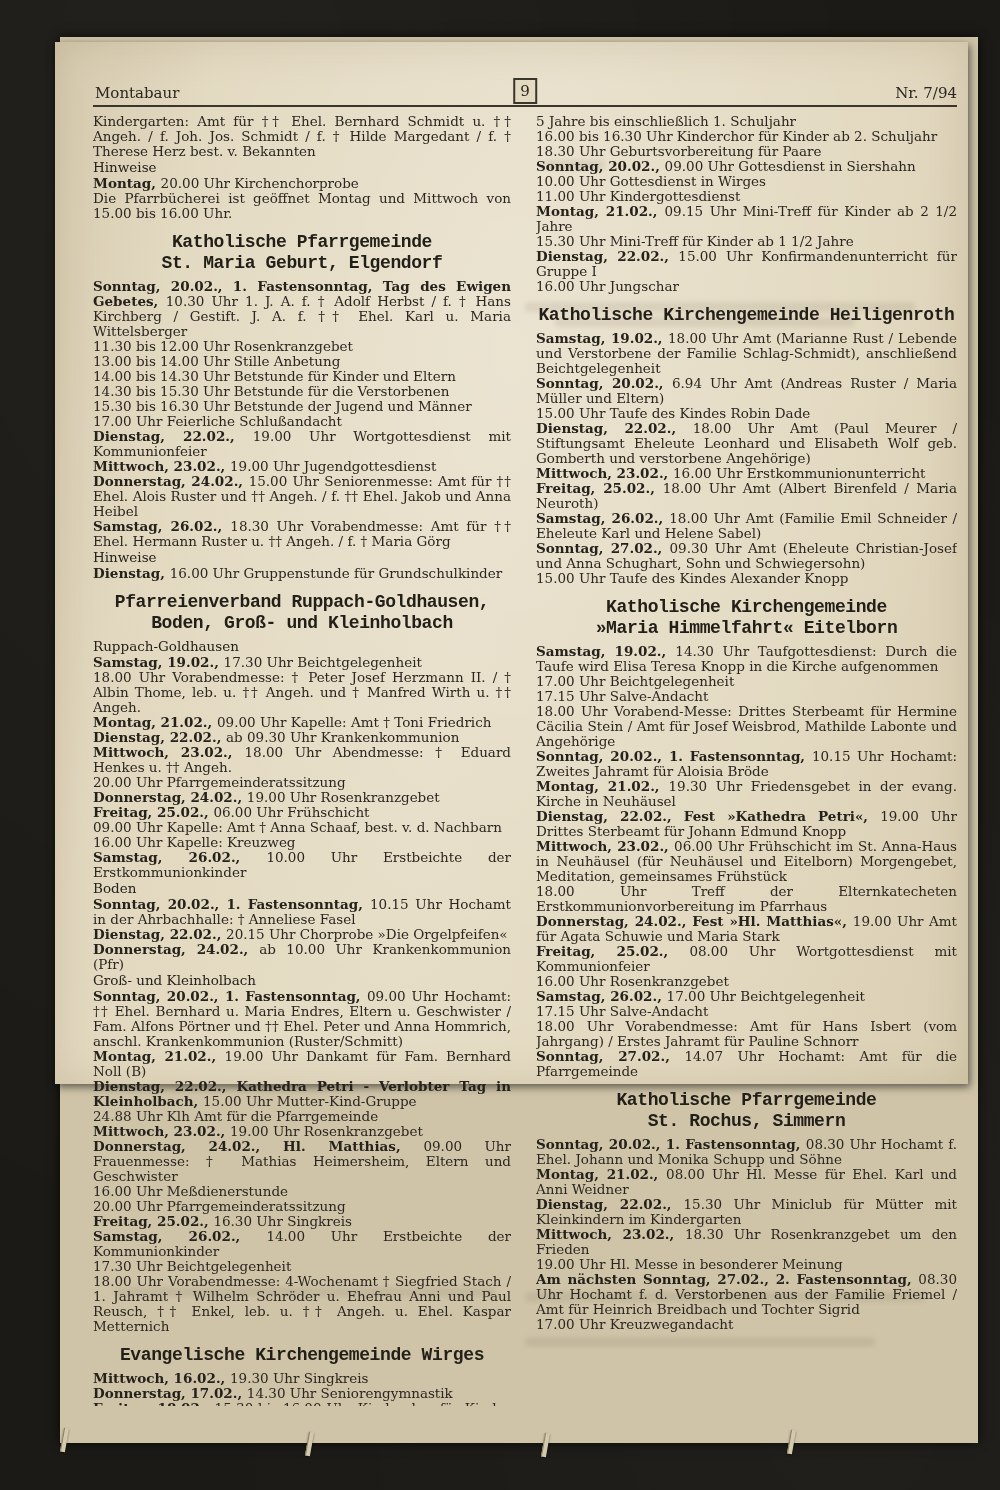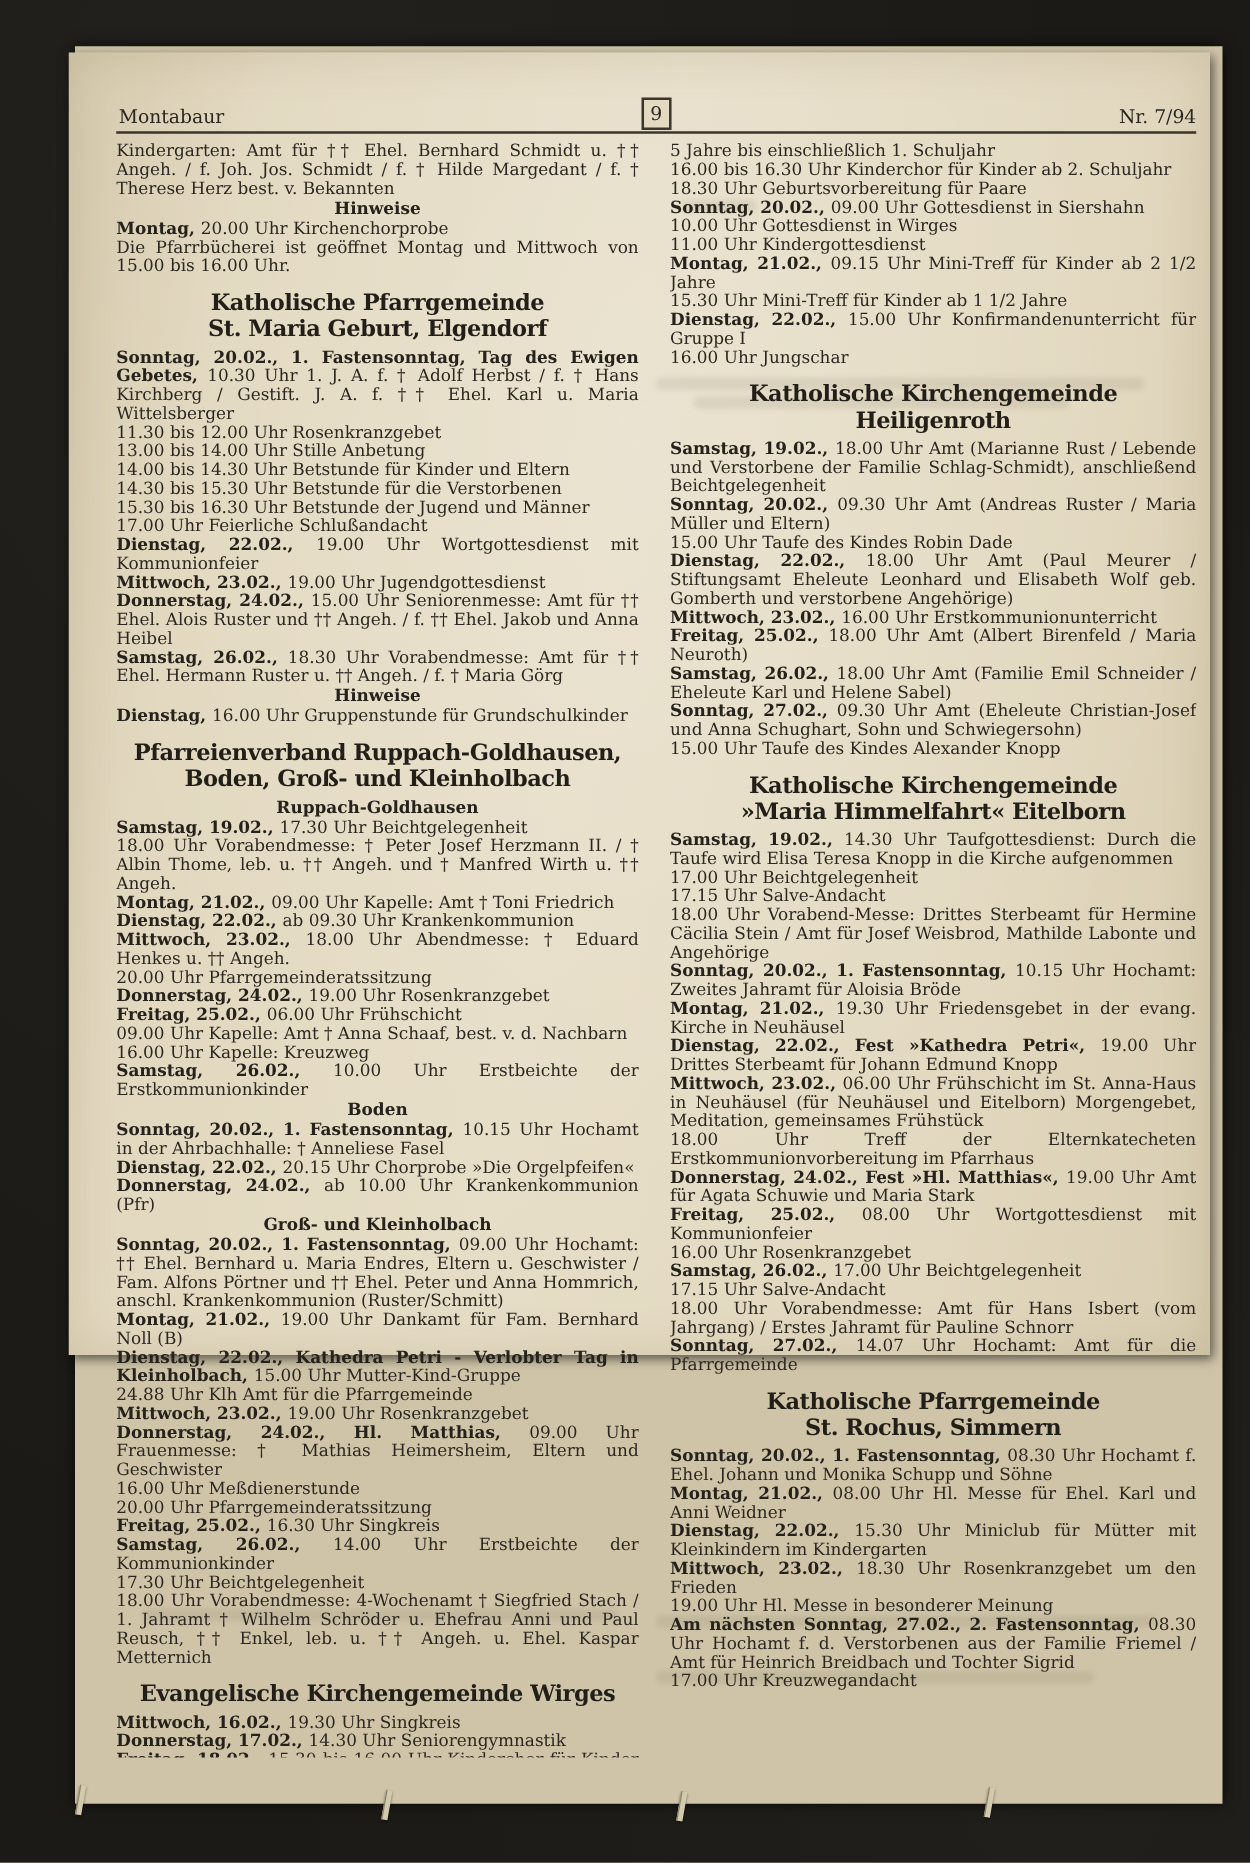--- a/index.html
+++ b/index.html
@@ -38,25 +38,25 @@
   }
   .col{
     position:absolute;top:72px;height:1292px;overflow:hidden;
     font-size:13.5px;line-height:15px;color:#2b2620;
     text-align:justify;
   }
   .col-left{left:38px;width:418px;}
   .col-right{left:481px;width:421px;}
   p.entry{margin:0;padding:0;}
   .b{font-weight:bold;color:#25211b;}
-  .sub-title{text-align:center;font-weight:bold;margin:1px 0;color:#25211b;}
+  .sub-title{font-weight:normal;margin:1px 0;color:#25211b;}
   .sec-title{
     text-align:center;font-weight:bold;
     font-size:18px;line-height:21px;letter-spacing:-0.4px;
-    margin:11px 0 5px 0;color:#221e18;
+    margin:11px 0 5px 0;color:#221e18;font-family:Liberation Mono, monospace;
   }
   .staple{
     position:absolute;width:4px;height:24px;background:#d3c9ad;
     border-left:1px solid #8a8068;transform:rotate(10deg);
     box-shadow:0 1px 2px rgba(0,0,0,0.5);
   }
   .ghost{
     position:absolute;height:10px;border-radius:4px;
     background:rgba(90,80,60,0.10);filter:blur(2px);
   }
@@ -151,21 +151,21 @@
       <p class="entry"><span>10.00 Uhr Gottesdienst in Wirges</span></p>
       <p class="entry"><span>11.00 Uhr Kindergottesdienst</span></p>
       <p class="entry"><span class="b">Montag, 21.02., </span><span>09.15 Uhr Mini-Treff für Kinder ab 2 1/2 Jahre</span></p>
       <p class="entry"><span>15.30 Uhr Mini-Treff für Kinder ab 1 1/2 Jahre</span></p>
       <p class="entry"><span class="b">Dienstag, 22.02., </span><span>15.00 Uhr Konfirmandenunterricht für Gruppe I</span></p>
       <p class="entry"><span>16.00 Uhr Jungschar</span></p>
       <h2 class="sec-title">
         <div>Katholische Kirchengemeinde Heiligenroth</div>
       </h2>
       <p class="entry"><span class="b">Samstag, 19.02., </span><span>18.00 Uhr Amt (Marianne Rust / Lebende und Verstorbene der Familie Schlag-Schmidt), anschließend Beichtgelegenheit</span></p>
-      <p class="entry"><span class="b">Sonntag, 20.02., </span><span>09.30 Uhr Amt (Andreas Ruster / Maria Müller und Eltern)</span></p>
+      <p class="entry"><span class="b">Sonntag, 20.02., </span><span>6.94 Uhr Amt (Andreas Ruster / Maria Müller und Eltern)</span></p>
       <p class="entry"><span>15.00 Uhr Taufe des Kindes Robin Dade</span></p>
       <p class="entry"><span class="b">Dienstag, 22.02., </span><span>18.00 Uhr Amt (Paul Meurer / Stiftungsamt Eheleute Leonhard und Elisabeth Wolf geb. Gomberth und verstorbene Angehörige)</span></p>
       <p class="entry"><span class="b">Mittwoch, 23.02., </span><span>16.00 Uhr Erstkommunionunterricht</span></p>
       <p class="entry"><span class="b">Freitag, 25.02., </span><span>18.00 Uhr Amt (Albert Birenfeld / Maria Neuroth)</span></p>
       <p class="entry"><span class="b">Samstag, 26.02., </span><span>18.00 Uhr Amt (Familie Emil Schneider / Eheleute Karl und Helene Sabel)</span></p>
       <p class="entry"><span class="b">Sonntag, 27.02., </span><span>09.30 Uhr Amt (Eheleute Christian-Josef und Anna Schughart, Sohn und Schwiegersohn)</span></p>
       <p class="entry"><span>15.00 Uhr Taufe des Kindes Alexander Knopp</span></p>
       <h2 class="sec-title">
         <div>Katholische Kirchengemeinde</div>
         <div>»Maria Himmelfahrt« Eitelborn</div>

